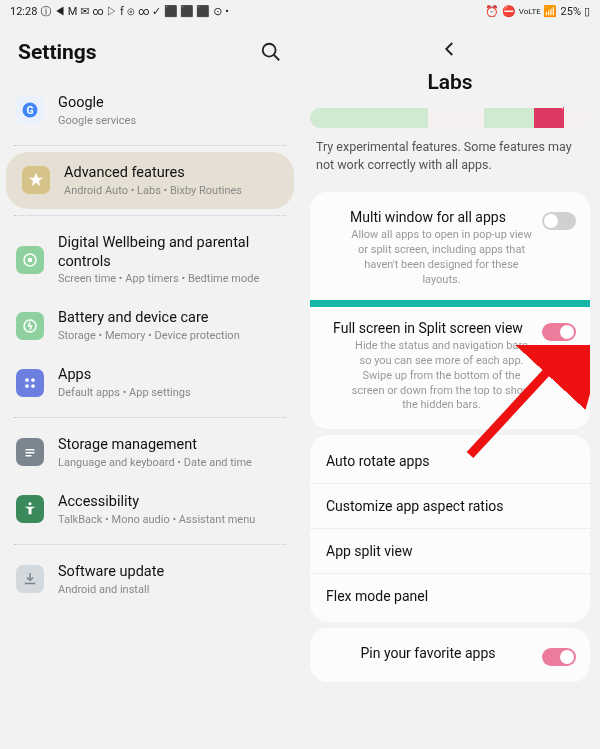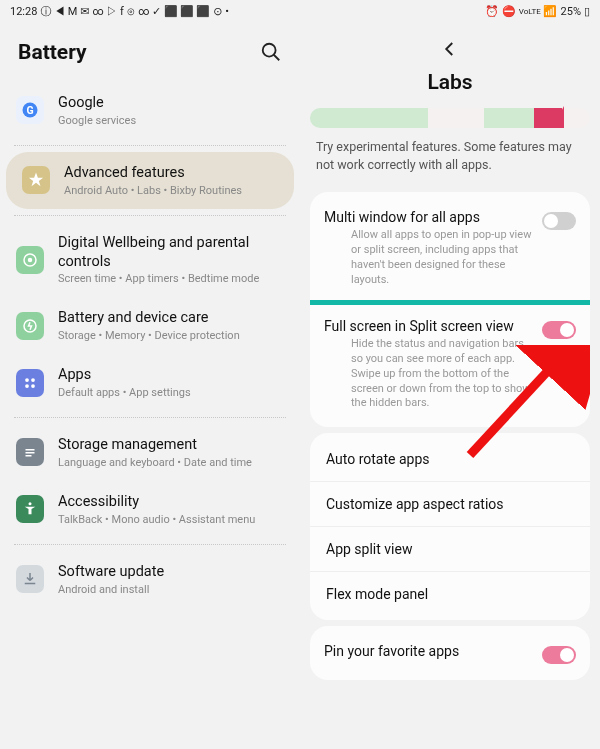--- a/index.html
+++ b/index.html
@@ -61,22 +61,22 @@
 .card {
   background: #fcfcfc;
   border-radius: 18px;
   margin: 6px 10px;
   padding: 4px 0;
 }
 .card-row {
   padding: 12px 14px;
   display: flex; align-items: flex-start; gap: 10px;
 }
-.card-row + .card-row { border-top: 5px solid #14b8a6; }
-.card-text { flex: 1; }
+.card-row + .card-row { border-top: 7px solid #14b8a6; }
+.card-text { flex: 1; text-align: center; }
 .card-title { font-size: 14px; color: #111; line-height: 1.3; }
 .card-sub { font-size: 11px; color: #999; line-height: 1.35; margin-top: 2px; margin-left: 27px; }
 .toggle {
   width: 34px; height: 18px; border-radius: 10px;
   position: relative; flex-shrink: 0;
   margin-top: 4px;
 }
 .toggle.off { background: #d0d0d0; }
 .toggle.on { background: #ec7b9c; }
 .toggle::after {
@@ -117,21 +117,21 @@
     <span>📶</span>
     <span>25%</span>
     <span>▯</span>
   </div>
 </div>
 
 <div class="columns">
 
   <div class="col-left">
     <div class="left-header">
-      <h1>Battery</h1>
+      <h1>Settings</h1>
       <svg class="search-icon" viewBox="0 0 24 24" fill="none" stroke="#222" stroke-width="2">
           <circle cx="10" cy="10" r="7"></circle>
           <line x1="21" y1="21" x2="15" y2="15"></line>
         </svg>
     </div>
 
     <div class="list-item">
       <div class="list-icon" style="background:#eaf1fd">
         <svg viewBox="0 0 24 24">
             <circle cx="12" cy="12" r="10" fill="#4285f4"></circle>

